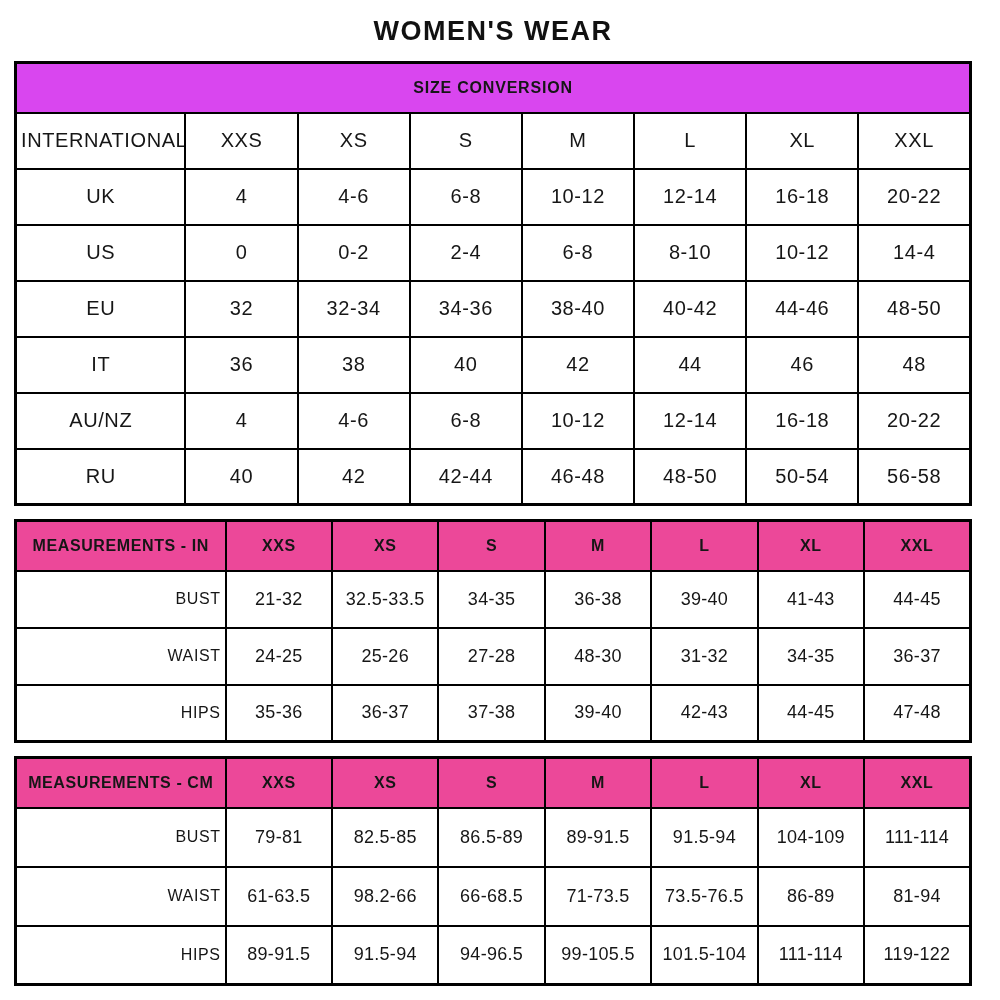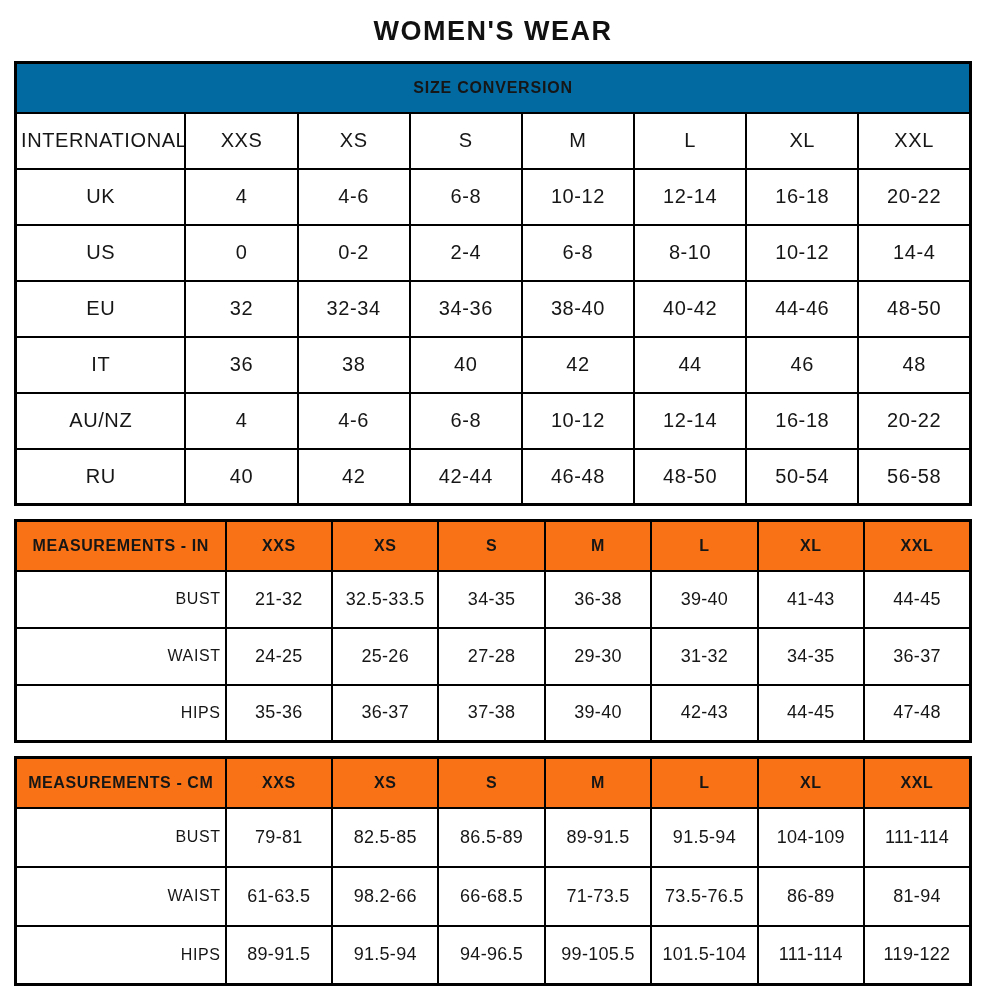--- a/index.html
+++ b/index.html
@@ -37,35 +37,35 @@
     text-align: center;
     vertical-align: middle;
     font-weight: 400;
     padding: 0 4px;
     overflow: hidden;
   }
   
   .conv .c0 { width: 17.8%; }
   .conv .band {
     height: 50px;
-    background: #0369a1;
+    background: #d946ef;
     font-weight: 700;
     font-size: 16px;
     letter-spacing: 0.8px;
   }
   .conv th, .conv td {
     height: 56px;
     font-size: 20px;
     letter-spacing: 0.6px;
   }
   
   .meas .c0 { width: 22%; }
   .meas thead th {
     height: 50px;
-    background: #f97316;
+    background: #ec4899;
     font-weight: 700;
     font-size: 16px;
     letter-spacing: 0.6px;
   }
   .meas tbody th {
     height: 57px;
     font-size: 16px;
     letter-spacing: 0.6px;
     font-weight: 400;
     text-align: right;
@@ -194,21 +194,21 @@
           <td>36-38</td>
           <td>39-40</td>
           <td>41-43</td>
           <td>44-45</td>
         </tr>
         <tr>
           <th>WAIST</th>
           <td>24-25</td>
           <td>25-26</td>
           <td>27-28</td>
-          <td>29-30</td>
+          <td>48-30</td>
           <td>31-32</td>
           <td>34-35</td>
           <td>36-37</td>
         </tr>
         <tr>
           <th>HIPS</th>
           <td>35-36</td>
           <td>36-37</td>
           <td>37-38</td>
           <td>39-40</td>

